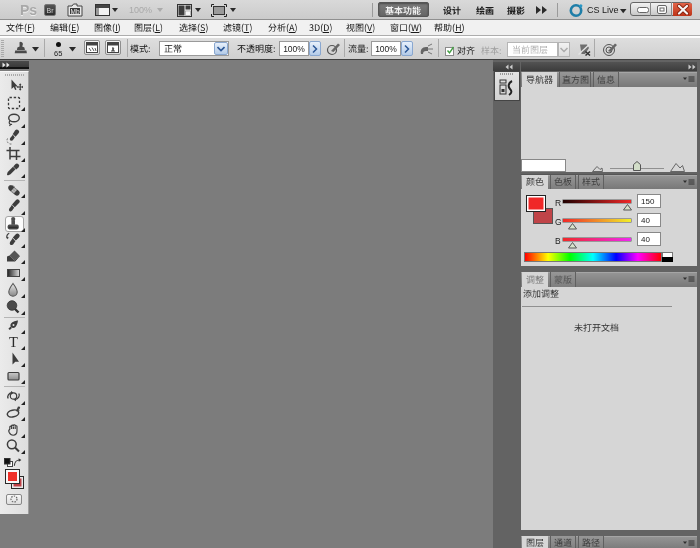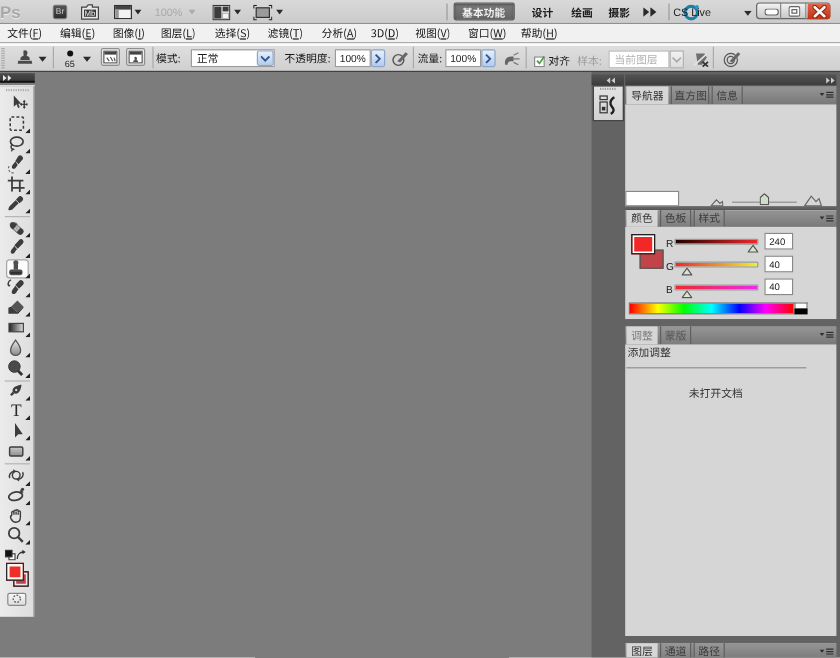--- a/index.html
+++ b/index.html
@@ -1,14 +1,14 @@
 <!DOCTYPE html>
 <html><head><meta charset="utf-8"><style>html,body{margin:0;padding:0;}*{box-sizing:border-box;}body{width:700px;height:548px;position:relative;overflow:hidden;font-family:"Liberation Sans",sans-serif;-webkit-font-smoothing:antialiased;}</style></head><body>
 <div style="position:absolute;left:0;top:0;width:700px;height:20px;background:linear-gradient(#d9d9d9,#cbcbcb);border-bottom:1px solid #8f8f8f;"></div>
-<div style="position:absolute;left:0;top:2px;width:30px;height:18px;color:#a8a8a8;font-size:14px;font-weight:bold;text-shadow:0 1px 0 #ededed;">Ps</div>
+<div style="position:absolute;left:20px;top:2px;width:30px;height:18px;color:#a8a8a8;font-size:14px;font-weight:bold;text-shadow:0 1px 0 #ededed;">Ps</div>
 <div style="position:absolute;left:44px;top:4px;width:12px;height:12px;background:linear-gradient(#555,#2e2e2e);border:1px solid #777;border-radius:2px;color:#cfcfcf;font-size:7px;text-align:center;line-height:11px;">Br</div>
 <svg width="16" height="14" style="position:absolute;left:67px;top:3px;">
     <path d="M1 3 L5 3 L6.5 1 L10 1 L10 3 L15 3 L15 13 L1 13 Z" fill="#e8e8e8" stroke="#444" stroke-width="1"></path>
     <rect x="3" y="5" width="10" height="6" fill="#3a3a3a"></rect>
     <text x="8" y="10.5" font-size="6.5" fill="#eee" text-anchor="middle" font-family="Liberation Sans">Mb</text>
   </svg>
 <svg width="15" height="12" style="position:absolute;left:95px;top:4px;">
     <rect x="0.5" y="0.5" width="14" height="11" fill="#f2f2f2" stroke="#333"></rect>
     <rect x="1" y="1" width="13" height="3" fill="#444"></rect>
     <rect x="1" y="4" width="3" height="7" fill="#999"></rect>
@@ -52,21 +52,21 @@
   </svg>
 <svg width="12" height="9" style="position:absolute;left:536px;top:6px;">
     <path d="M0 0 L5 4 L0 8 Z" fill="#2a2a2a"></path>
     <path d="M6 0 L11 4 L6 8 Z" fill="#2a2a2a"></path>
   </svg>
 <div style="position:absolute;left:557px;top:3px;width:1px;height:14px;background:#9a9a9a;"></div>
 <svg width="15" height="15" style="position:absolute;left:569px;top:3px;">
     <circle cx="7" cy="7.5" r="5.2" fill="none" stroke="#1f7ea8" stroke-width="2.6"></circle>
     <circle cx="11.8" cy="2.8" r="1.6" fill="#2a97c6"></circle>
   </svg>
-<div style="position:absolute;left:561px;top:5px;font-size:9px;color:#1a1a1a;">CS Live</div>
+<div style="position:absolute;left:587px;top:5px;font-size:9px;color:#1a1a1a;">CS Live</div>
 <svg width="7" height="5" style="position:absolute;left:620px;top:9px;">
     <path d="M0 0 L6.5 0 L3.2 4.2 Z" fill="#2a2a2a"></path>
   </svg>
 <div style="position:absolute;left:630px;top:2px;width:62px;height:14px;border:1px solid #666;border-radius:3px;background:linear-gradient(#f2f2f2,#c9c9c9);overflow:hidden;"></div>
 <div style="position:absolute;left:650px;top:2px;width:1px;height:14px;background:#888;"></div>
 <div style="position:absolute;left:671px;top:2px;width:1px;height:14px;background:#888;"></div>
 <svg width="13" height="7" style="position:absolute;left:637px;top:7px;">
     <rect x="0.5" y="0.5" width="11" height="5" rx="2" fill="#fdfdfd" stroke="#666"></rect>
   </svg>
 <svg width="10" height="10" style="position:absolute;left:657px;top:5px;">
@@ -520,21 +520,21 @@
     <path d="M5.5 1 h6 M5.5 3 h6 M5.5 5 h6" stroke="#2e2e2e" stroke-width="1"></path>
   </svg>
 <div style="position:absolute;left:521px;top:189px;width:176px;height:77px;background:#d6d6d6;"></div>
 <div style="position:absolute;left:533px;top:208px;width:20px;height:16px;background:#c04448;border:1px solid #555;"></div>
 <div style="position:absolute;left:526px;top:195px;width:20px;height:17px;background:#f02828;border:1px solid #222;box-shadow:inset 0 0 0 1.5px #fff;"></div>
 <div style="position:absolute;left:555px;top:198px;width:8px;height:10px;font-size:8.5px;color:#222;font-family:Liberation Sans;">R</div>
 <div style="position:absolute;left:562px;top:199px;width:70px;height:5px;background:linear-gradient(90deg,#200000,#f02828);border:1px solid #999;border-radius:1px;"></div>
 <svg width="9" height="7" style="position:absolute;left:623px;top:204px;">
     <path d="M4.5 0.5 L8.5 6 L0.5 6 Z" fill="#d8e4cc" stroke="#555"></path>
   </svg>
-<div style="position:absolute;left:637px;top:194px;width:24px;height:14px;background:#fff;border:1px solid #888;font-size:8px;color:#222;line-height:13px;padding-left:3px;">240</div>
+<div style="position:absolute;left:637px;top:194px;width:24px;height:14px;background:#fff;border:1px solid #888;font-size:8px;color:#222;line-height:13px;padding-left:3px;">150</div>
 <div style="position:absolute;left:555px;top:217px;width:8px;height:10px;font-size:8.5px;color:#222;font-family:Liberation Sans;">G</div>
 <div style="position:absolute;left:562px;top:218px;width:70px;height:5px;background:linear-gradient(90deg,#f02828,#f0f028);border:1px solid #999;border-radius:1px;"></div>
 <svg width="9" height="7" style="position:absolute;left:568px;top:223px;">
     <path d="M4.5 0.5 L8.5 6 L0.5 6 Z" fill="#d8e4cc" stroke="#555"></path>
   </svg>
 <div style="position:absolute;left:637px;top:213px;width:24px;height:14px;background:#fff;border:1px solid #888;font-size:8px;color:#222;line-height:13px;padding-left:3px;">40</div>
 <div style="position:absolute;left:555px;top:236px;width:8px;height:10px;font-size:8.5px;color:#222;font-family:Liberation Sans;">B</div>
 <div style="position:absolute;left:562px;top:237px;width:70px;height:5px;background:linear-gradient(90deg,#f02828,#f028f0);border:1px solid #999;border-radius:1px;"></div>
 <svg width="9" height="7" style="position:absolute;left:568px;top:242px;">
     <path d="M4.5 0.5 L8.5 6 L0.5 6 Z" fill="#d8e4cc" stroke="#555"></path>

